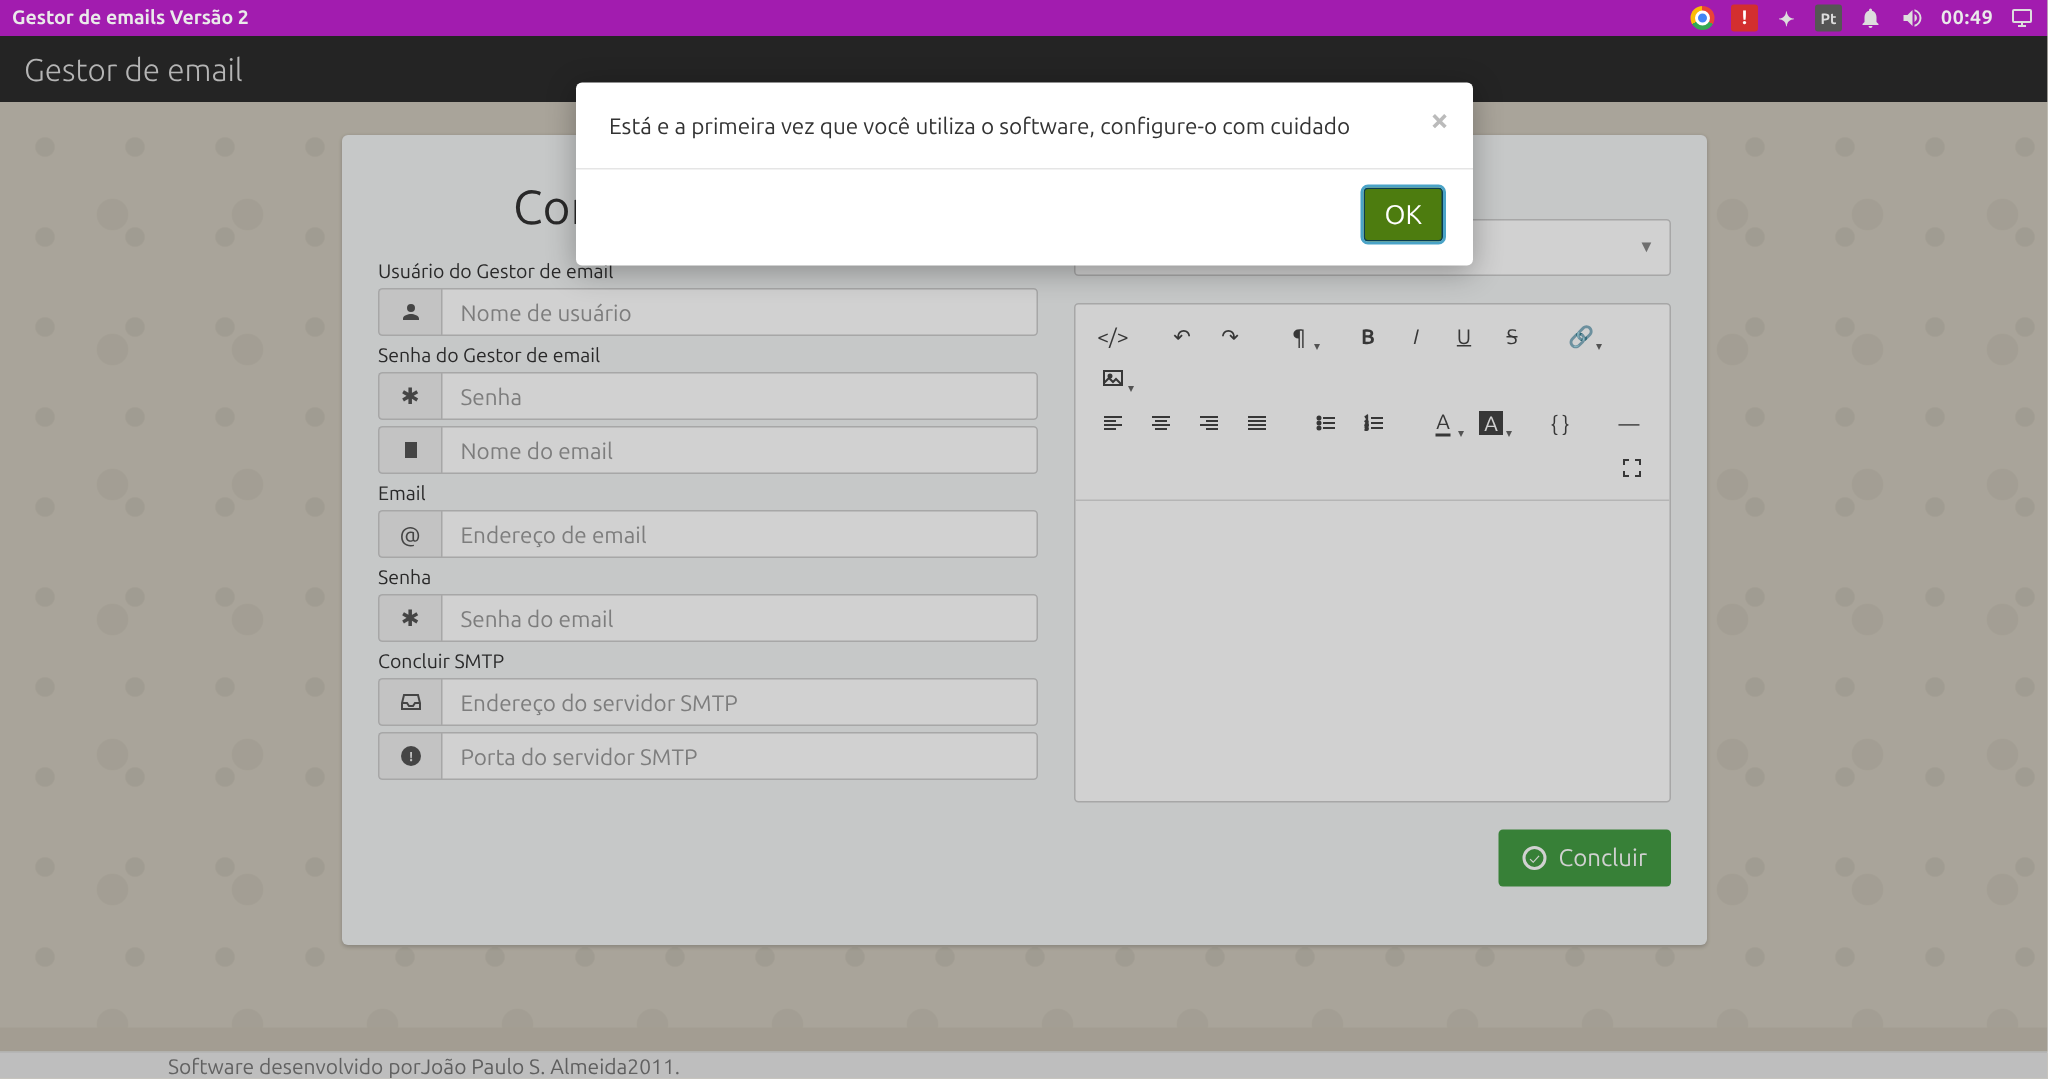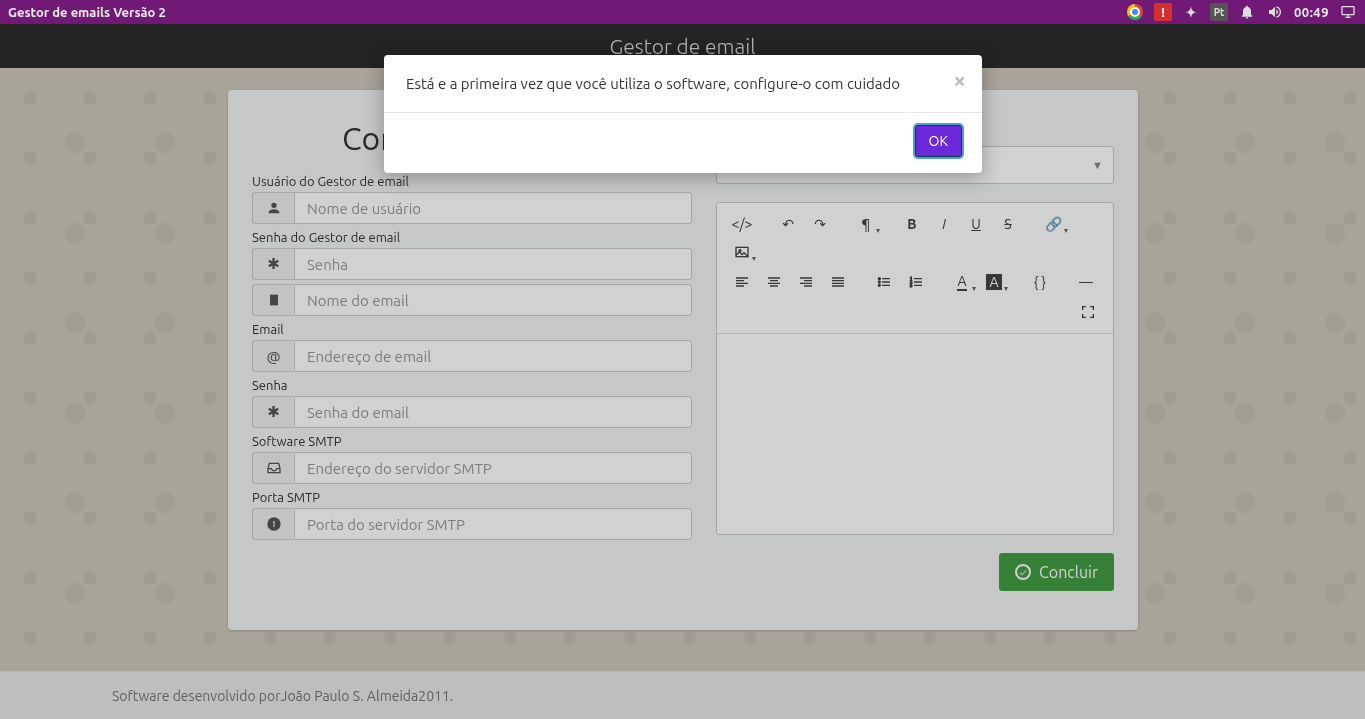--- a/index.html
+++ b/index.html
@@ -1,31 +1,31 @@
 <!DOCTYPE html>
 <html><head>
 <meta charset="utf-8">
 <style>
 * { margin: 0; padding: 0; box-sizing: border-box; font-family: "Ubuntu", "Helvetica Neue", Arial, sans-serif; }
 html, body { width: 1365px; height: 719px; overflow: hidden; }
 body { background: #c7c0b2; position: relative; }
 
 
-.topbar { height: 24px; background: #701a75; color: #eaeaea; display: flex; align-items: center; padding: 0 8px; font-size: 13px; font-weight: bold; }
+.topbar { height: 24px; background: #a21caf; color: #eaeaea; display: flex; align-items: center; padding: 0 8px; font-size: 13px; font-weight: bold; }
 .topbar .spacer { flex: 1; }
 .topbar .tray { display: flex; align-items: center; gap: 10px; }
 .tray-item { width: 18px; height: 18px; display: flex; align-items: center; justify-content: center; font-size: 13px; color: #ddd; }
 .tray .time { font-size: 13px; font-weight: bold; letter-spacing: 0.5px; }
 .chrome-icon { width: 16px; height: 16px; border-radius: 50%; background: conic-gradient(#ea4335 0 120deg, #34a853 120deg 240deg, #fbbc05 240deg 360deg); position: relative; }
 .chrome-icon::after { content: ""; position: absolute; top: 3px; left: 3px; width: 10px; height: 10px; border-radius: 50%; background: #4285f4; border: 2px solid #fff; box-sizing: border-box; }
 .warn-icon { width: 18px; height: 18px; background: #d32f2f; color: #fff; display:flex; align-items:center; justify-content:center; font-weight:bold; font-size:13px; border-radius:2px;}
 .pt-icon { width: 18px; height: 18px; background: #555; color: #ddd; font-size: 10px; display:flex; align-items:center; justify-content:center; border-radius:2px; }
 
 
-.appheader { height: 44px; background: #2d2d2d; color: #ddd; display: flex; align-items: center; padding: 0 16px; font-size: 21px; font-weight: 300; justify-content: center; }
+.appheader { height: 44px; background: #2d2d2d; color: #ddd; display: flex; align-items: center; padding: 0 16px; font-size: 21px; font-weight: 300; }
 
 
 .bgarea { position: absolute; top: 68px; left: 0; right: 0; bottom: 34px; background-color: #cfc9bc; background-image: radial-gradient(circle, rgba(0,0,0,0.05) 6px, transparent 7px), radial-gradient(circle, rgba(0,0,0,0.04) 10px, transparent 11px); background-size: 60px 60px, 90px 90px; background-position: 0 0, 30px 30px; }
 
 
 .card { position: absolute; top: 90px; left: 228px; width: 910px; height: 540px; background: #f2f4f5; border-radius: 4px; box-shadow: 0 1px 3px rgba(0,0,0,0.2); padding: 16px 24px; display: flex; gap: 24px; }
 .left-col { width: 440px; }
 .right-col { flex: 1; display: flex; flex-direction: column; }
 
 .card-title { font-size: 32px; font-weight: 400; color: #333; margin: 14px 0 18px 90px; }
@@ -45,30 +45,30 @@
 .ed-btn { width: 30px; height: 26px; display: flex; align-items: center; justify-content: center; color: #444; font-size: 14px; cursor: pointer; border-radius: 2px; position: relative; }
 .ed-btn.small-caret::after { content: "▾"; font-size: 8px; position: absolute; right: 1px; bottom: 2px; color: #666; }
 .editor-body { height: 200px; }
 .ed-sep { width: 12px; }
 
 .concluir-row { display: flex; justify-content: flex-end; margin-top: 18px; }
 .btn-concluir { background: #449d44; color: #fff; border: none; padding: 10px 16px; font-size: 16px; border-radius: 3px; display: flex; align-items: center; gap: 8px; cursor: pointer; }
 .btn-concluir .check { width: 16px; height: 16px; border: 2px solid #fff; border-radius: 50%; display:flex; align-items:center; justify-content:center; font-size:10px; }
 
 
-.footer { position: absolute; bottom: 0; left: 0; right: 0; height: 48px; background: #e8e8e8; color: #777; font-size: 14px; display: flex; align-items: center; padding-left: 112px; border-top: 1px solid #ddd; }
+.footer { position: absolute; bottom: 0; left: 0; right: 0; height: 18px; background: #e8e8e8; color: #777; font-size: 14px; display: flex; align-items: center; padding-left: 112px; border-top: 1px solid #ddd; }
 .footer a { color: #737373; text-decoration: none; }
 
 
 .overlay { position: absolute; top: 24px; left: 0; right: 0; bottom: 0; background: rgba(0,0,0,0.18); z-index: 10; }
 .modal { position: absolute; top: 55px; left: 384px; width: 598px; background: #fff; border-radius: 4px; box-shadow: 0 4px 20px rgba(0,0,0,0.3); z-index: 20; }
 .modal-body { padding: 20px 22px; font-size: 15px; color: #333; position: relative; border-bottom: 1px solid #e5e5e5;}
 .modal-close { position: absolute; top: 12px; right: 16px; color: #bbb; font-size: 22px; cursor: pointer; font-weight: bold; }
 .modal-footer { padding: 12px 20px 16px; display: flex; justify-content: flex-end; }
-.btn-ok { background: #6d28d9; color: #fff; border: none; padding: 8px 14px; font-size: 14px; border-radius: 3px; cursor: pointer; outline: 2px solid #4aa3c7; outline-offset: 0; box-shadow: 0 0 0 1px #0a3d52 inset; }
+.btn-ok { background: #4d7c0f; color: #fff; border: none; padding: 8px 14px; font-size: 18px; border-radius: 3px; cursor: pointer; outline: 2px solid #4aa3c7; outline-offset: 0; box-shadow: 0 0 0 1px #0a3d52 inset; }
 
 
 svg { width: 16px; height: 16px; }
 </style>
 </head>
 <body>
 
 <div class="topbar">
   <span>Gestor de emails Versão 2</span>
   <div class="spacer"></div>
@@ -143,32 +143,31 @@
       <div class="input-addon">@</div>
       <input type="text" placeholder="Endereço de email" style="">
     </div>
 
     <div class="form-label">Senha</div>
     <div class="input-group">
       <div class="input-addon">✱</div>
       <input type="password" placeholder="Senha do email" style="">
     </div>
 
-    <div class="form-label">Software SMTP</div>
+    <div class="form-label">Concluir SMTP</div>
     <div class="input-group">
       <div class="input-addon">
         <svg viewBox="0 0 24 24" fill="none" stroke="#555" stroke-width="2">
             <path d="M3 13h5l2 3h4l2-3h5"></path>
             <path d="M5 5h14l2 8v6H3v-6z"></path>
           </svg>
       </div>
       <input type="text" placeholder="Endereço do servidor SMTP" style="">
     </div>
 
-    <div class="form-label">Porta SMTP</div>
     <div class="input-group">
       <div class="input-addon">
         <svg viewBox="0 0 24 24" fill="#555">
             <circle cx="12" cy="12" r="10"></circle>
             <text x="12" y="17" text-anchor="middle" font-size="13" fill="#eee" font-weight="bold">!</text>
           </svg>
       </div>
       <input type="text" placeholder="Porta do servidor SMTP" style="">
     </div>
   </div>

